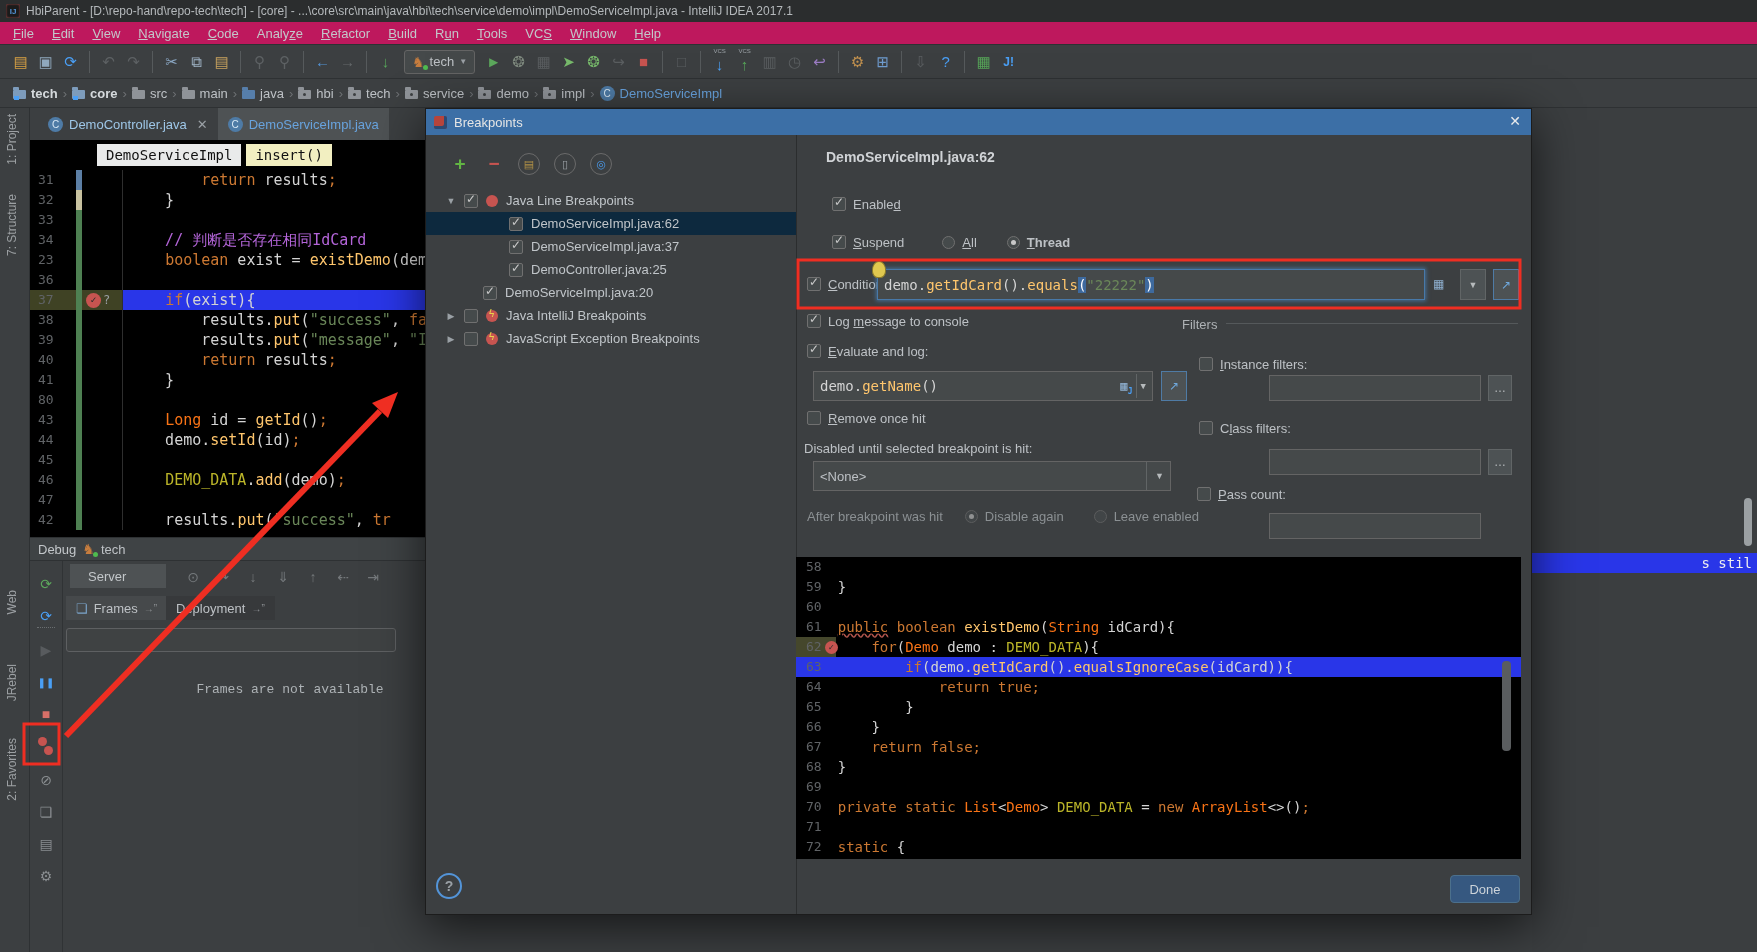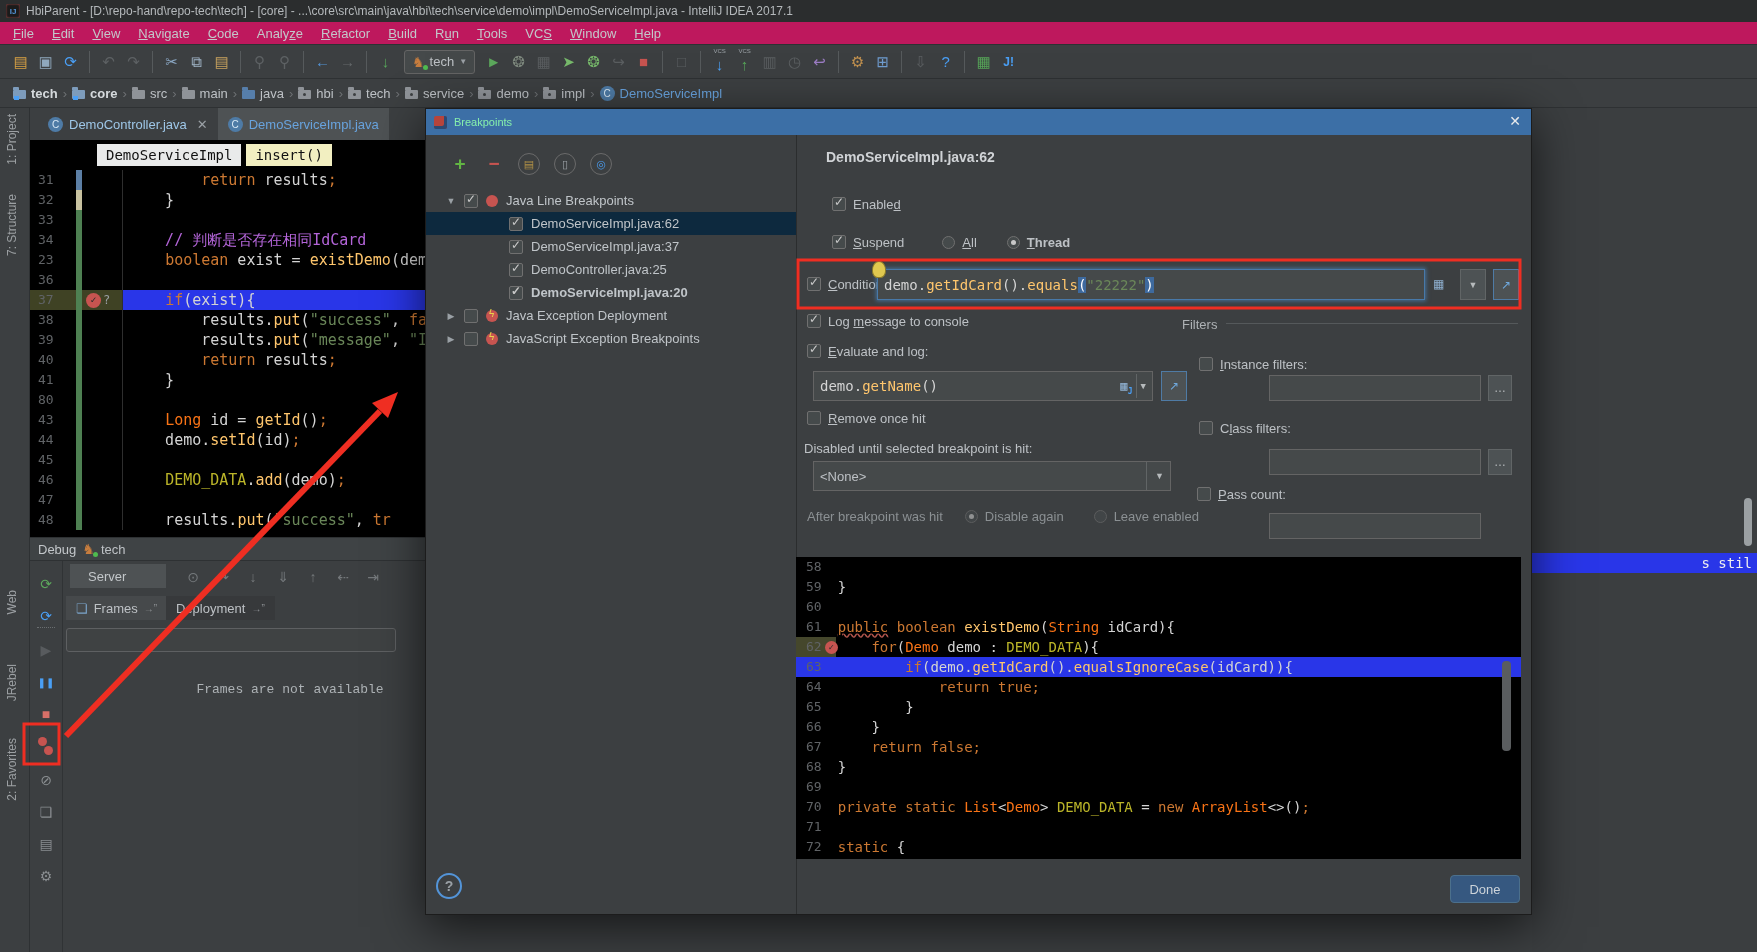--- a/index.html
+++ b/index.html
@@ -109,21 +109,21 @@
   #rstripe{position:absolute;left:0;top:445px;width:100%;height:20px;background:var(--line-highlight-blue);
            display:flex;align-items:center;justify-content:flex-end;padding-right:5px;box-sizing:border-box;
            font-family:"DejaVu Sans Mono",monospace;font-size:14px;color:#efefef;}
   #rthumb{position:absolute;left:212px;top:390px;width:8px;height:48px;background:#9ba0a3;border-radius:4px;}
 
   
   #dialog{position:absolute;left:425px;top:108px;width:1107px;height:807px;background:#3c3f41;
           border:1px solid #1c1c1c;box-sizing:border-box;box-shadow:0 12px 45px rgba(0,0,0,.65);z-index:10;}
   #dlg-title{position:absolute;left:0;top:0;width:100%;height:26px;background:var(--dialog-title-blue);
              display:flex;align-items:center;gap:7px;padding-left:8px;box-sizing:border-box;}
-  #dlg-title .dtext{color:#86efac;font-size:11px;}
+  #dlg-title .dtext{color:#e5e5e5;font-size:13px;}
   .dlgico{width:13px;height:13px;border-radius:2px;background:#b6443c;box-shadow:inset -3px -3px 0 #2c4a74;}
   #dlg-close{position:absolute;right:10px;top:4px;color:#e8eaec;font-size:14px;}
   #dlg-toolbar{position:absolute;left:24px;top:44px;display:flex;gap:14px;align-items:center;}
   .dtico{width:20px;height:20px;display:flex;align-items:center;justify-content:center;font-size:15px;}
   .dtico.boxed{border:1px solid #6a6a6a;border-radius:50%;font-size:11px;}
   #dlg-tree{position:absolute;left:0;top:80px;width:370px;}
   .trow{height:23px;display:flex;align-items:center;gap:8px;font-size:13px;color:#c0c5c9;}
   .trow.selected{background:var(--tree-selection-blue);}
   .texp{width:10px;color:#9aa0a5;font-size:9px;text-align:center;flex:none;}
   .reddot{width:12px;height:12px;border-radius:50%;background:#c75450;flex:none;}
@@ -407,21 +407,21 @@
         <div class="cl"><span class="ln">38</span><span class="mark m-green"></span><span class="bpzone"></span><span class="code"><span class="tk-pl">        results.</span><span class="tk-meth">put</span><span class="tk-pl">(</span><span class="tk-str">"success"</span><span class="tk-pl">, </span><span class="tk-kw">fa</span></span></div>
         <div class="cl"><span class="ln">39</span><span class="mark m-green"></span><span class="bpzone"></span><span class="code"><span class="tk-pl">        results.</span><span class="tk-meth">put</span><span class="tk-pl">(</span><span class="tk-str">"message"</span><span class="tk-pl">, </span><span class="tk-str">"I</span></span></div>
         <div class="cl"><span class="ln">40</span><span class="mark m-green"></span><span class="bpzone"></span><span class="code"><span class="tk-pl">        </span><span class="tk-kw">return</span><span class="tk-pl"> results</span><span class="tk-kw">;</span></span></div>
         <div class="cl"><span class="ln">41</span><span class="mark m-green"></span><span class="bpzone"></span><span class="code"><span class="tk-pl">    }</span></span></div>
         <div class="cl"><span class="ln">80</span><span class="mark m-green"></span><span class="bpzone"></span><span class="code"></span></div>
         <div class="cl"><span class="ln">43</span><span class="mark m-green"></span><span class="bpzone"></span><span class="code"><span class="tk-pl">    </span><span class="tk-cls">Long</span><span class="tk-pl"> id = </span><span class="tk-meth">getId</span><span class="tk-pl">()</span><span class="tk-kw">;</span></span></div>
         <div class="cl"><span class="ln">44</span><span class="mark m-green"></span><span class="bpzone"></span><span class="code"><span class="tk-pl">    demo.</span><span class="tk-meth">setId</span><span class="tk-pl">(id)</span><span class="tk-kw">;</span></span></div>
         <div class="cl"><span class="ln">45</span><span class="mark m-green"></span><span class="bpzone"></span><span class="code"></span></div>
         <div class="cl"><span class="ln">46</span><span class="mark m-green"></span><span class="bpzone"></span><span class="code"><span class="tk-pl">    </span><span class="tk-fld">DEMO_DATA</span><span class="tk-pl">.</span><span class="tk-meth">add</span><span class="tk-pl">(demo)</span><span class="tk-kw">;</span></span></div>
         <div class="cl"><span class="ln">47</span><span class="mark m-green"></span><span class="bpzone"></span><span class="code"></span></div>
-        <div class="cl"><span class="ln">48</span><span class="mark m-green"></span><span class="bpzone"></span><span class="code"><span class="tk-pl">    results.</span><span class="tk-meth">put</span><span class="tk-pl">(</span><span class="tk-str">"success"</span><span class="tk-pl">, </span><span class="tk-kw">tr</span></span></div>
+        <div class="cl"><span class="ln">42</span><span class="mark m-green"></span><span class="bpzone"></span><span class="code"><span class="tk-pl">    results.</span><span class="tk-meth">put</span><span class="tk-pl">(</span><span class="tk-str">"success"</span><span class="tk-pl">, </span><span class="tk-kw">tr</span></span></div>
       </div>
   </div>
 
   <div id="debug">
     <div id="dbg-header">
       <span style="color:#c3c7ca;">Debug</span>
       <span class="horse">♞</span>
       <span>tech</span>
     </div>
     <div id="dbg-left">
@@ -501,29 +501,29 @@
           <span>DemoServiceImpl.java:62</span>
         </div>
         <div class="trow" style="padding-left: 83px;">
           <span class="cb on"></span>
           <span>DemoServiceImpl.java:37</span>
         </div>
         <div class="trow" style="padding-left: 83px;">
           <span class="cb on"></span>
           <span>DemoController.java:25</span>
         </div>
-        <div class="trow" style="padding-left: 83px; font-weight: bold;">
+        <div class="trow" style="padding-left: 57px;">
           <span class="cb on"></span>
           <span>DemoServiceImpl.java:20</span>
         </div>
         <div class="trow" style="padding-left: 20px;">
           <span class="texp">▶</span>
           <span class="cb"></span>
           <span class="excdot"></span>
-          <span>Java Exception Deployment</span>
+          <span>Java IntelliJ Breakpoints</span>
         </div>
         <div class="trow" style="padding-left: 20px;">
           <span class="texp">▶</span>
           <span class="cb"></span>
           <span class="excdot"></span>
           <span>JavaScript Exception Breakpoints</span>
         </div>
       </div>
     <div id="dlg-divider"></div>
 

